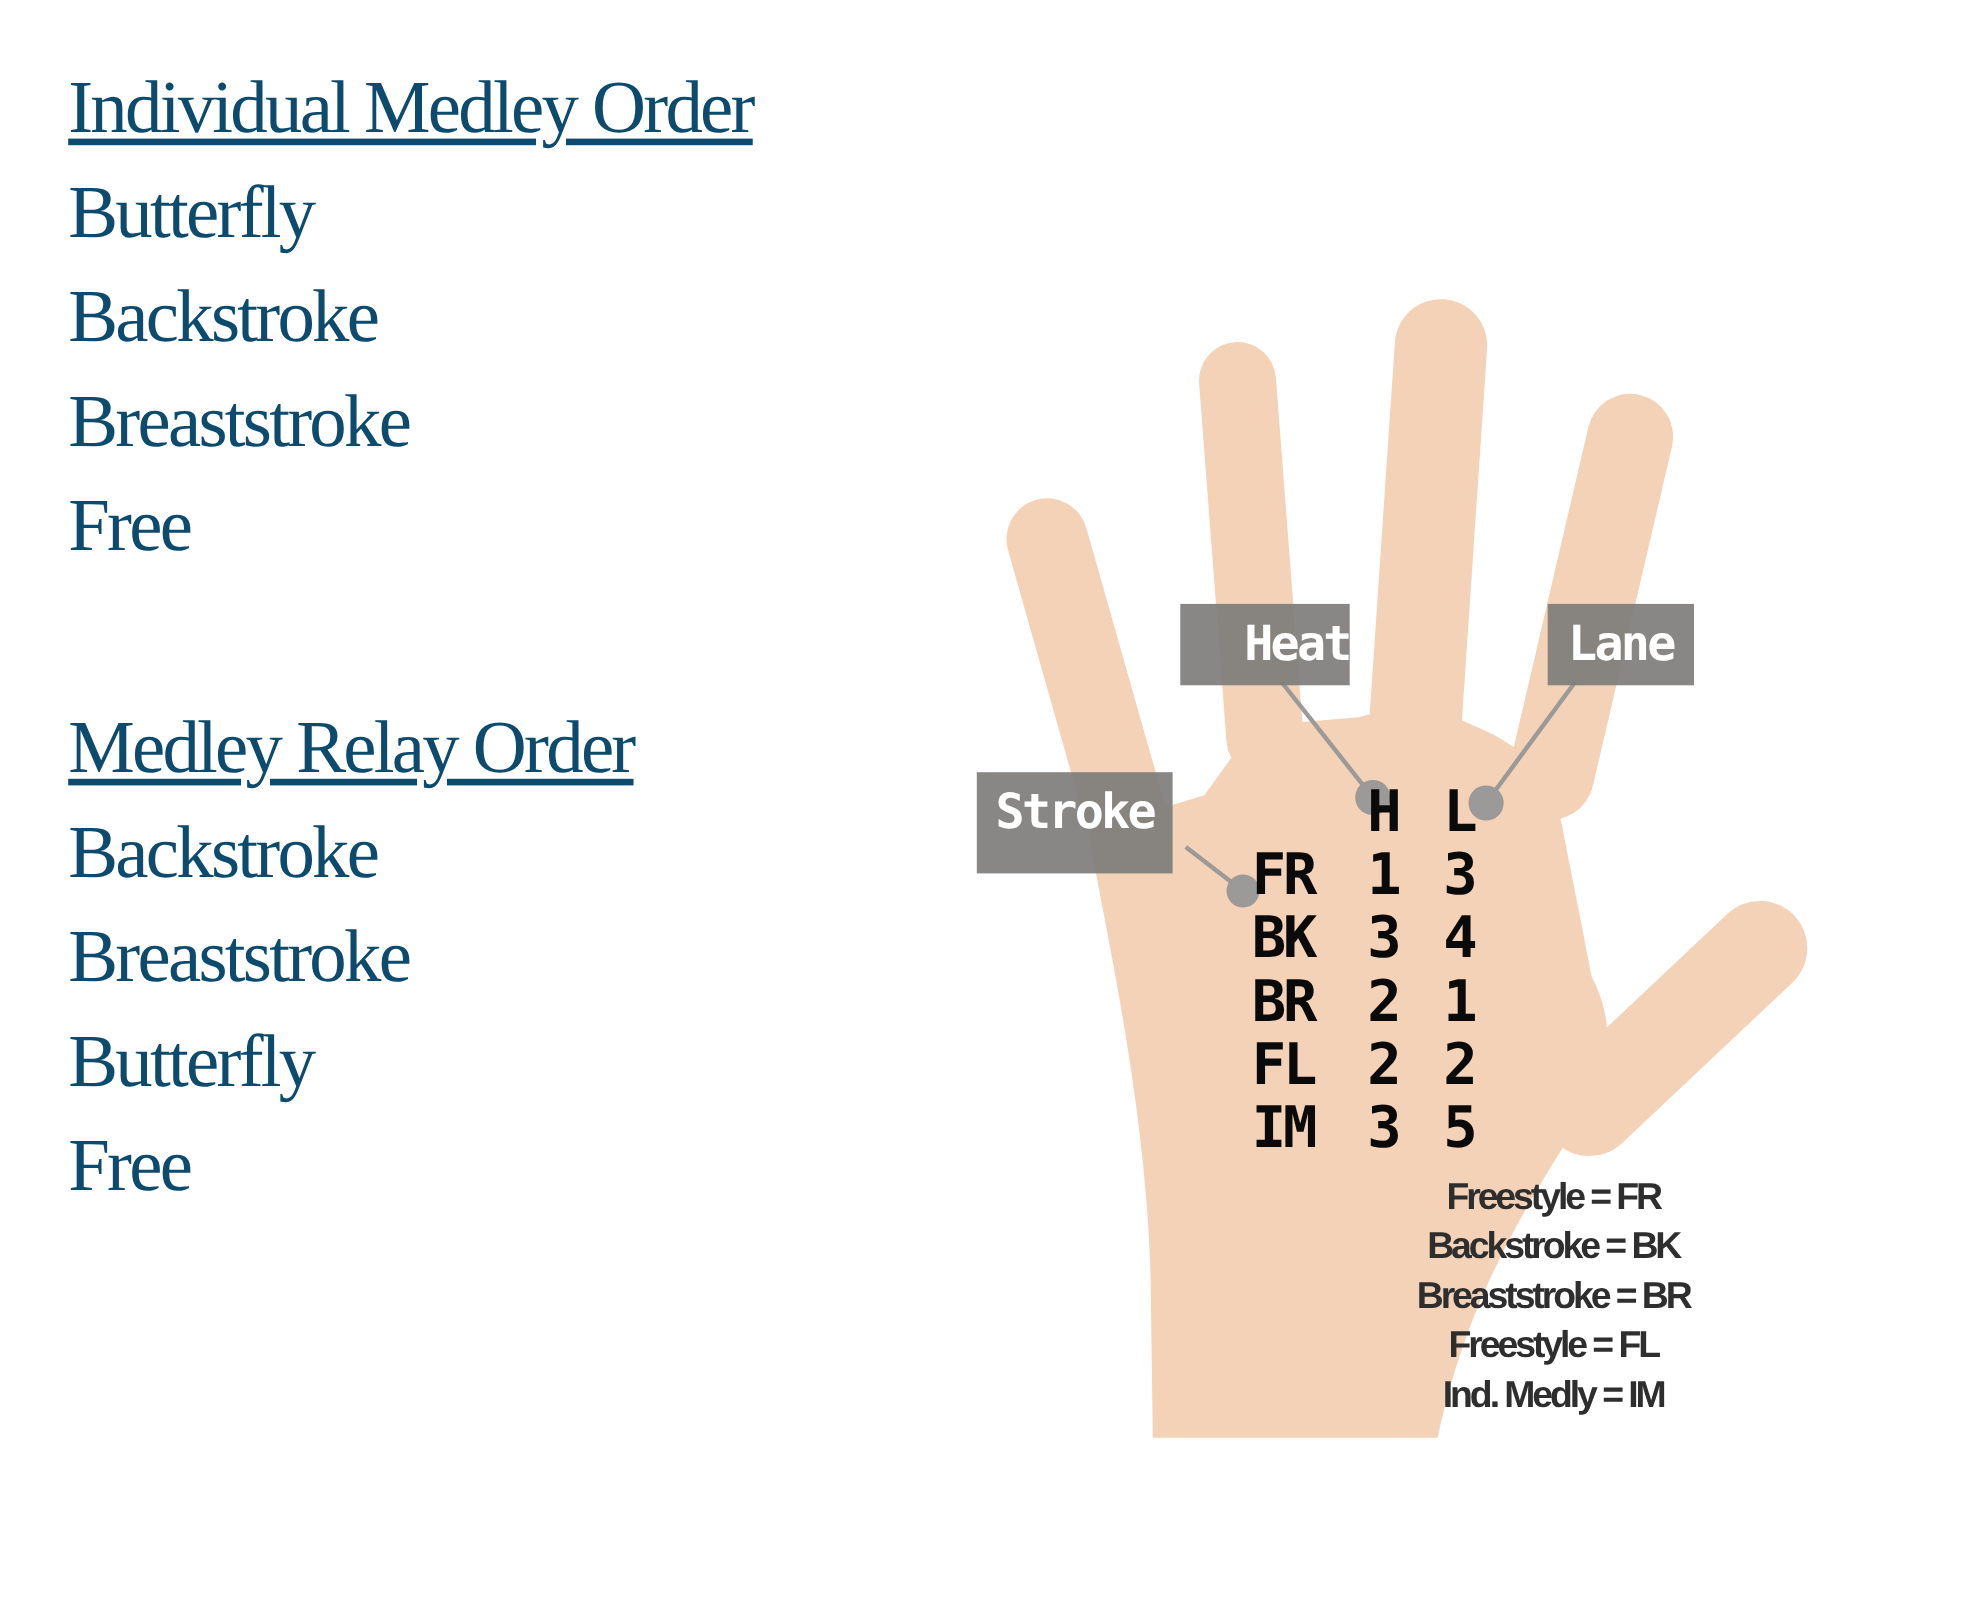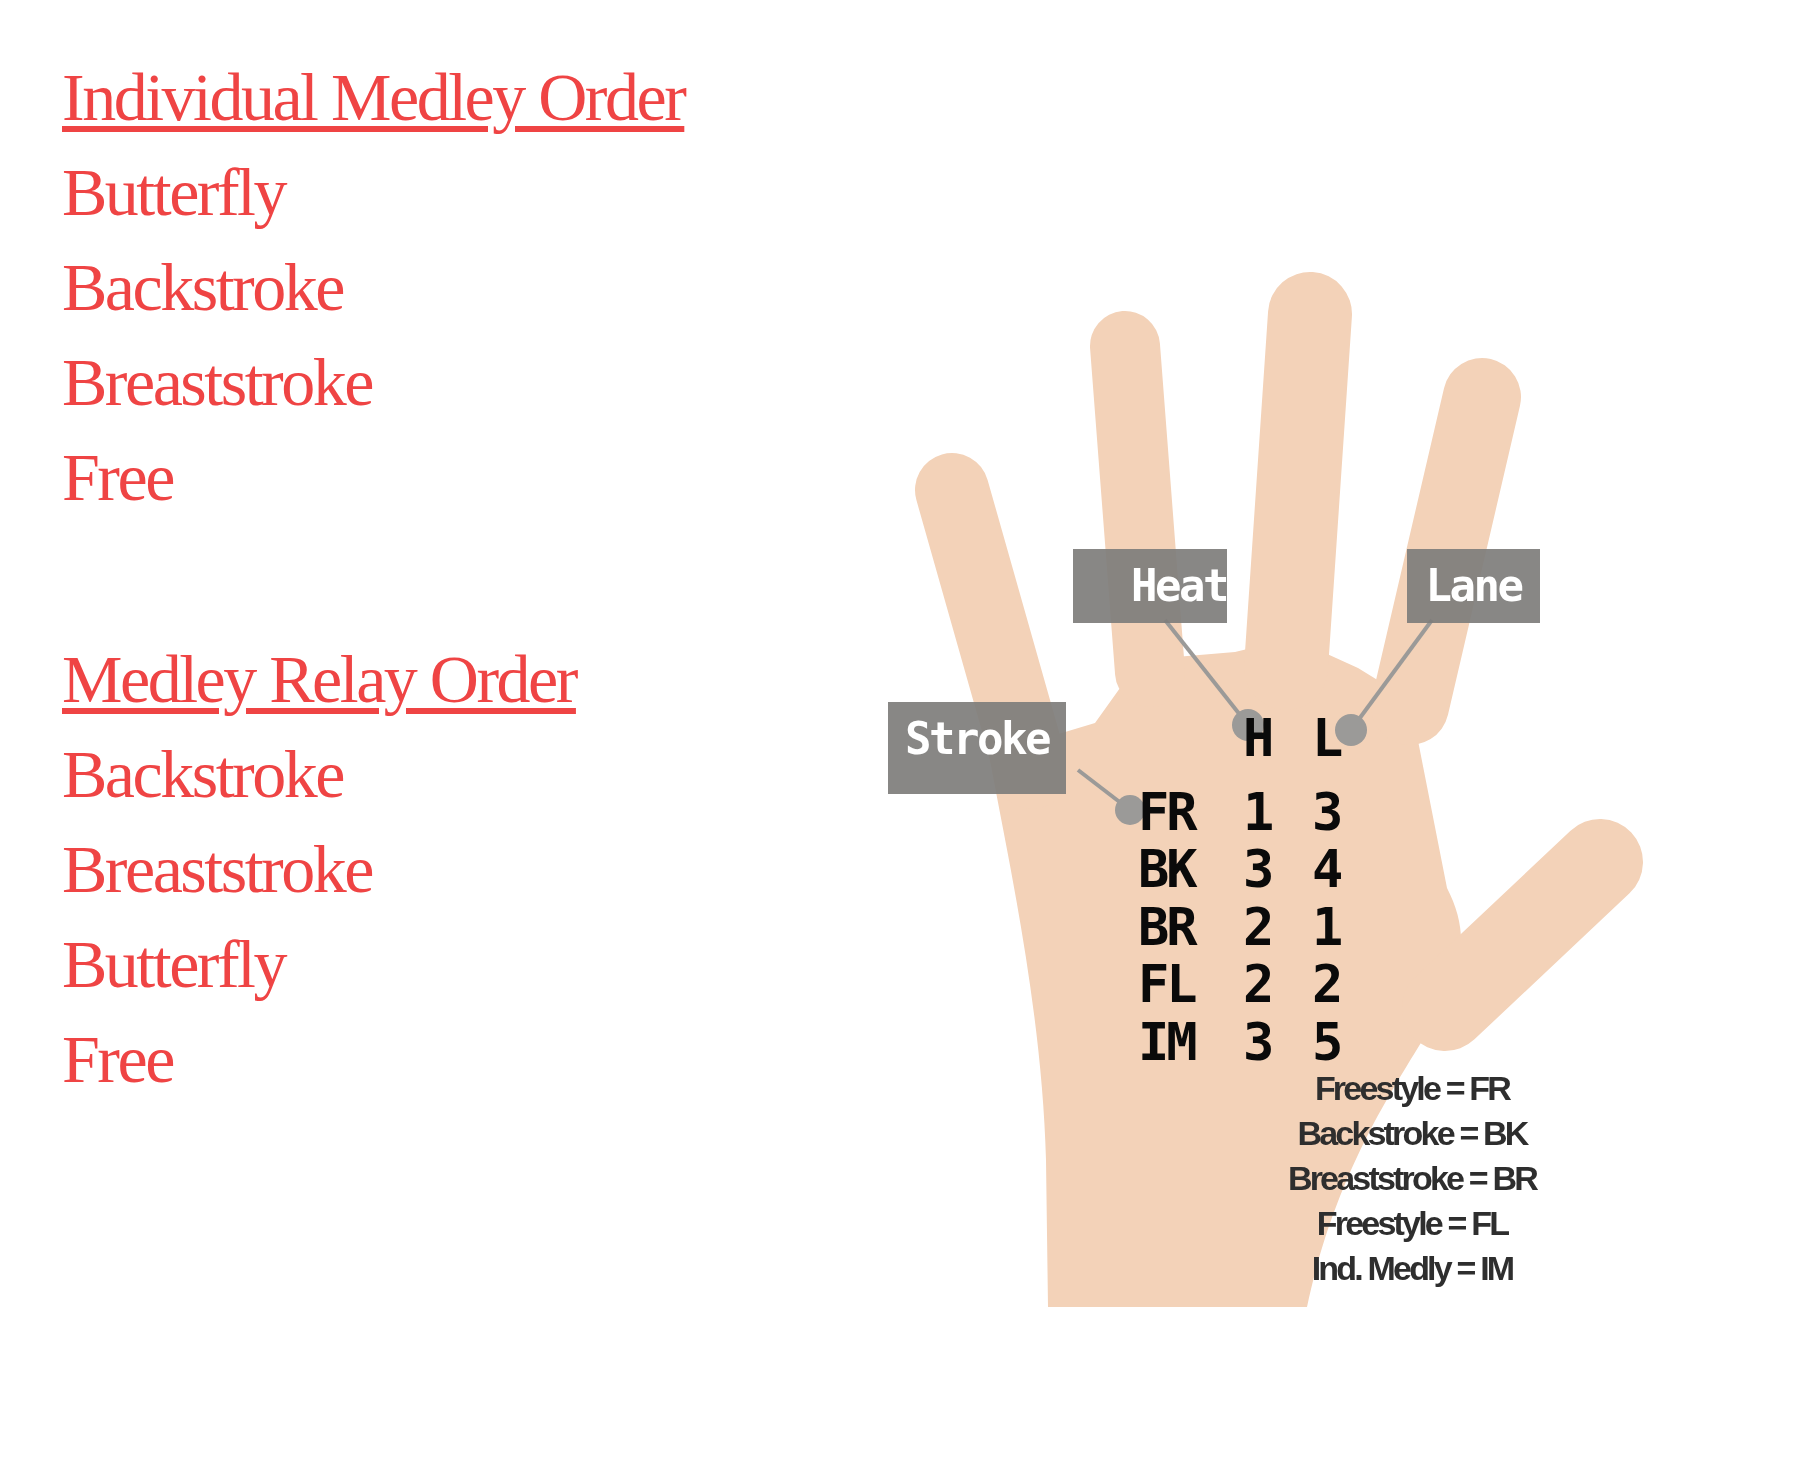--- a/index.html
+++ b/index.html
@@ -1,40 +1,40 @@
 <!DOCTYPE html>
 <html><head>
 <meta charset="utf-8">
 <style>
   html,body{margin:0;padding:0;background:#fff;}
   .page{position:relative;width:1794px;height:1462px;background:#ffffff;overflow:hidden;
         font-family:"Liberation Serif", serif;}
   .hand-svg{position:absolute;left:0;top:0;width:1794px;height:1462px;}
 
   
-  .left-col{position:absolute;left:62px;top:50px;width:740px;color:#ef4444;
+  .left-col{position:absolute;left:62px;top:50px;width:740px;color:#0c4a6e;
             font-size:68px;letter-spacing:-2.5px;}
   .left-col .line{height:95px;line-height:95px;white-space:nowrap;}
   .left-col .spacer{height:107px;}
   .heading-text{text-decoration:underline;text-decoration-thickness:6px;text-underline-offset:6px;}
 
   
   .callout{position:absolute;background:rgba(126,125,123,0.92);color:#fff;
            font-family:"DejaVu Sans Mono", monospace;font-weight:bold;
            text-align:center;letter-spacing:-2.5px;font-size:44px;}
   .callout-heat{left:1073px;top:549px;width:154px;height:74px;line-height:74px;text-align:right;}
   .callout-lane{left:1407px;top:549px;width:133px;height:74px;line-height:74px;}
   .callout-stroke{left:888px;top:702px;width:178px;height:92px;line-height:73px;}
 
   
   .hl-table{position:absolute;left:1138px;top:710px;color:#0a0a0a;
             font-family:"DejaVu Sans Mono", monospace;font-weight:bold;
             font-size:52px;letter-spacing:-3px;}
   .hl-table .trow{display:flex;height:57.6px;line-height:57.6px;}
-  .hl-table .trow.first-data{margin-top:16px;}
+  .hl-table .trow.first-data{margin-top:0;}
   .hl-table .c-stroke{width:105px;}
   .hl-table .c-heat{width:69px;}
   .hl-table .c-lane{width:80px;}
 
   
   .legend{position:absolute;left:1162px;top:1066px;width:500px;text-align:center;
           color:#2e2e2e;font-family:Liberation Sans, sans-serif;font-weight:bold;
           font-size:34px;letter-spacing:-2.8px;}
   .legend .lline{height:45px;line-height:45px;white-space:nowrap;}
 </style>

